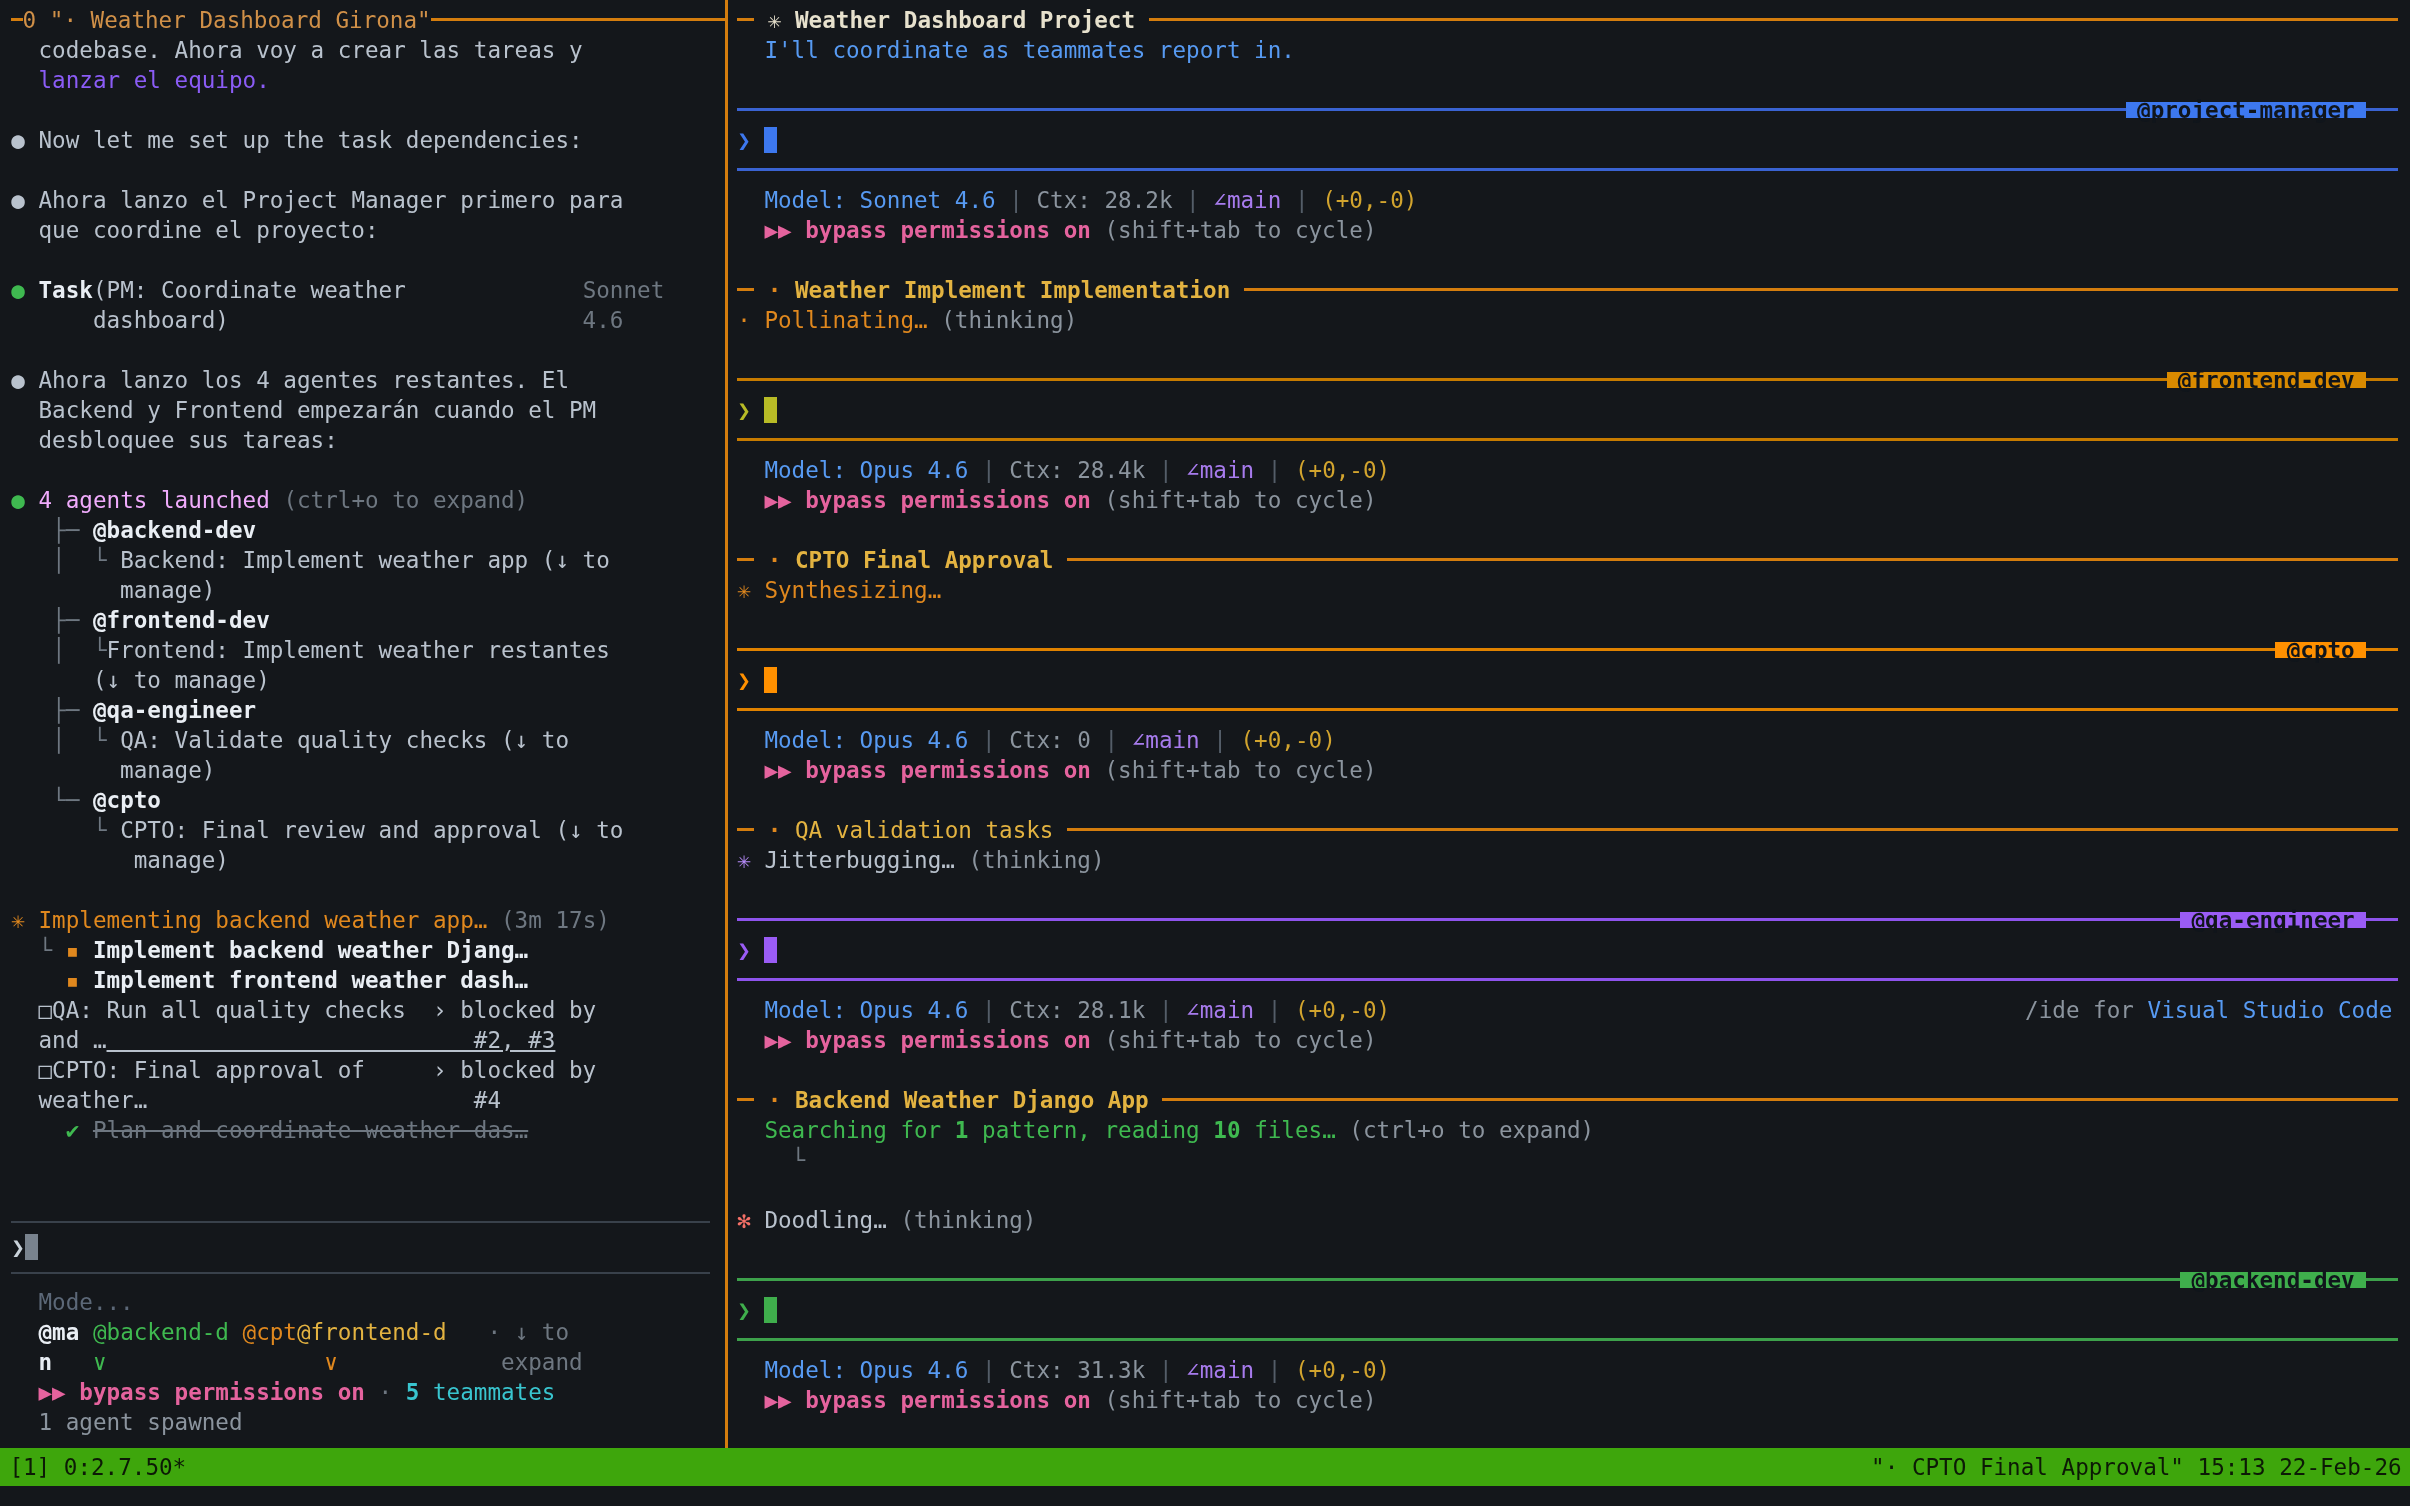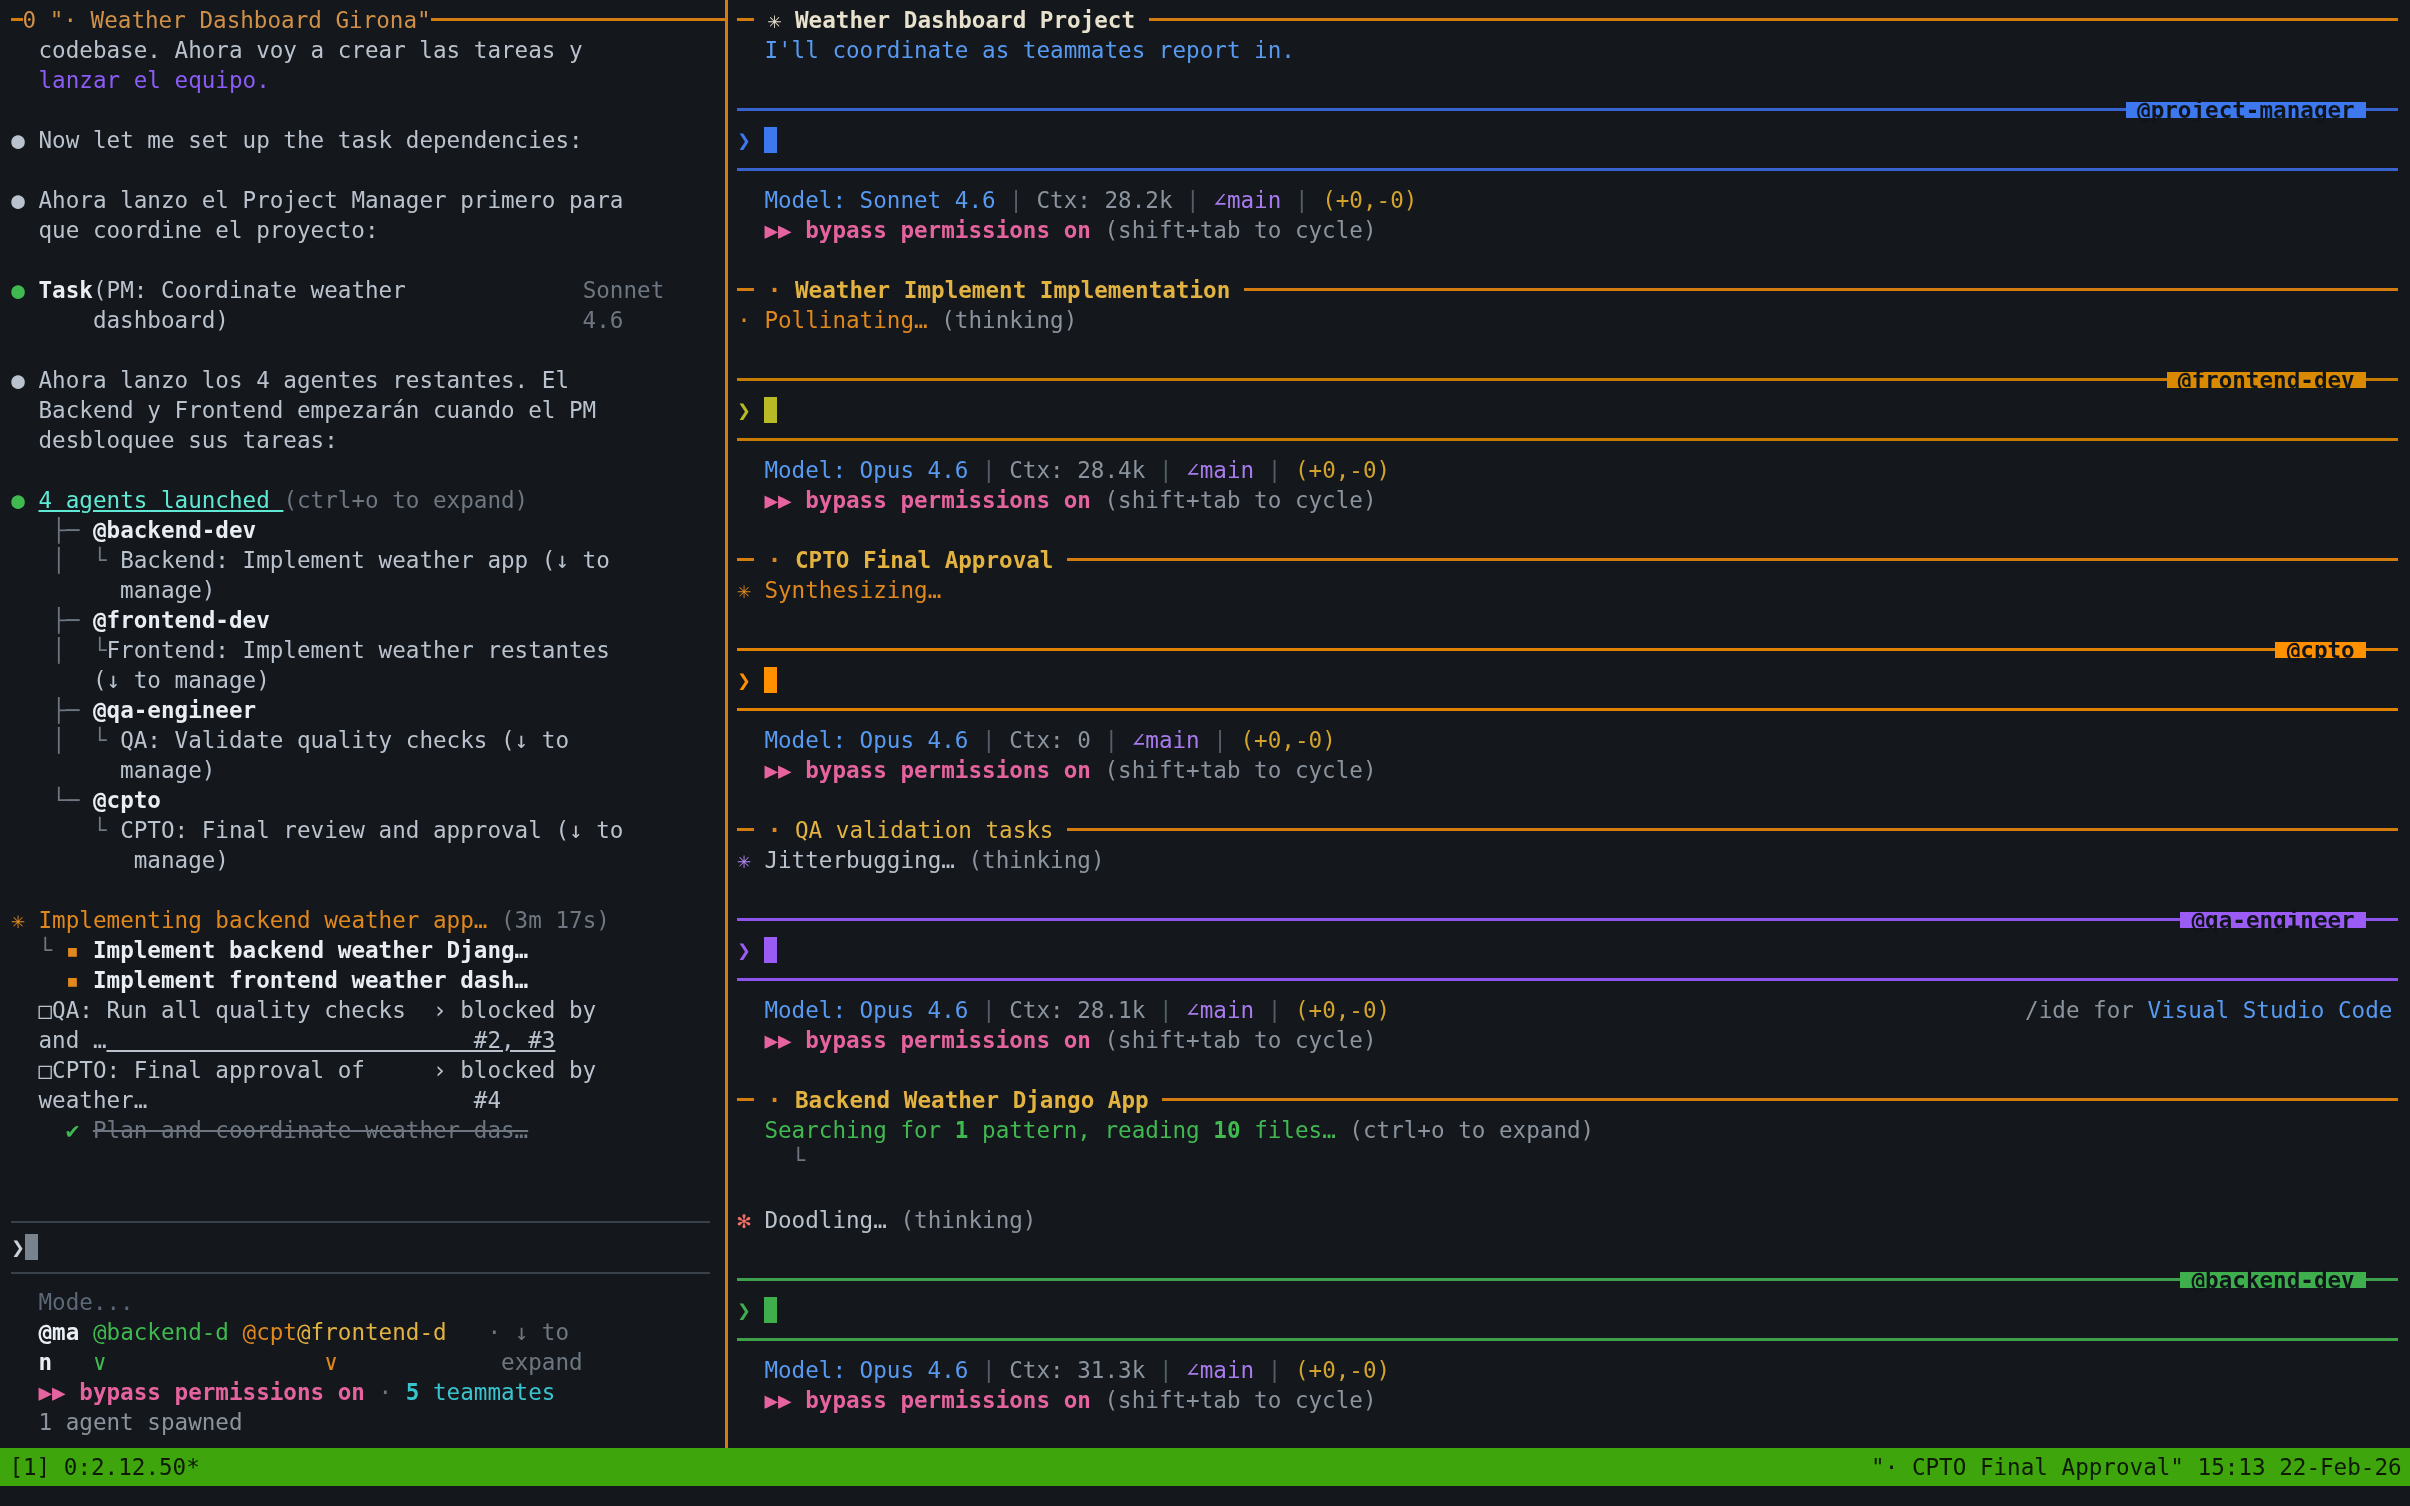--- a/index.html
+++ b/index.html
@@ -102,21 +102,21 @@
           </div>
           <div class="tl">
             <span style="color: rgb(185, 194, 205);">  Backend y Frontend empezarán cuando el PM</span>
           </div>
           <div class="tl">
             <span style="color: rgb(185, 194, 205);">  desbloquee sus tareas:</span>
           </div>
           <div class="tl"></div>
           <div class="tl">
             <span style="color: rgb(63, 185, 80);">● </span>
-            <span style="color: #5eead4; text-decoration: underline;">4 agents launched </span>
+            <span style="color: #f0abfc;">4 agents launched </span>
             <span style="color: rgb(110, 119, 129);">(ctrl+o to expand)</span>
           </div>
           <div class="tl">
             <span style="color: rgb(110, 119, 129);">   ├─ </span>
             <span style="color: rgb(233, 238, 244); font-weight: 700;">@backend-dev</span>
           </div>
           <div class="tl">
             <span style="color: rgb(110, 119, 129);">   │  └ </span>
             <span style="color: rgb(185, 194, 205);">Backend: Implement weather app (↓ to</span>
           </div>
@@ -447,18 +447,18 @@
           <div class="tl">
             <span style="color: rgb(229, 99, 158); font-weight: 700;">  ▶▶ bypass permissions on </span>
             <span style="color: rgb(139, 148, 158);">(shift+tab to cycle)</span>
           </div>
           <div class="tl"></div>
         </div>
       </div>
   </div>
 
   <div class="statusbar">
-    <span>[1] 0:2.12.50*</span>
+    <span>[1] 0:2.7.50*</span>
     <span class="sb-right">"· CPTO Final Approval" 15:13 22-Feb-26</span>
   </div>
   <div class="bottomstrip"></div>
 </div>
 
 
 </body></html>

